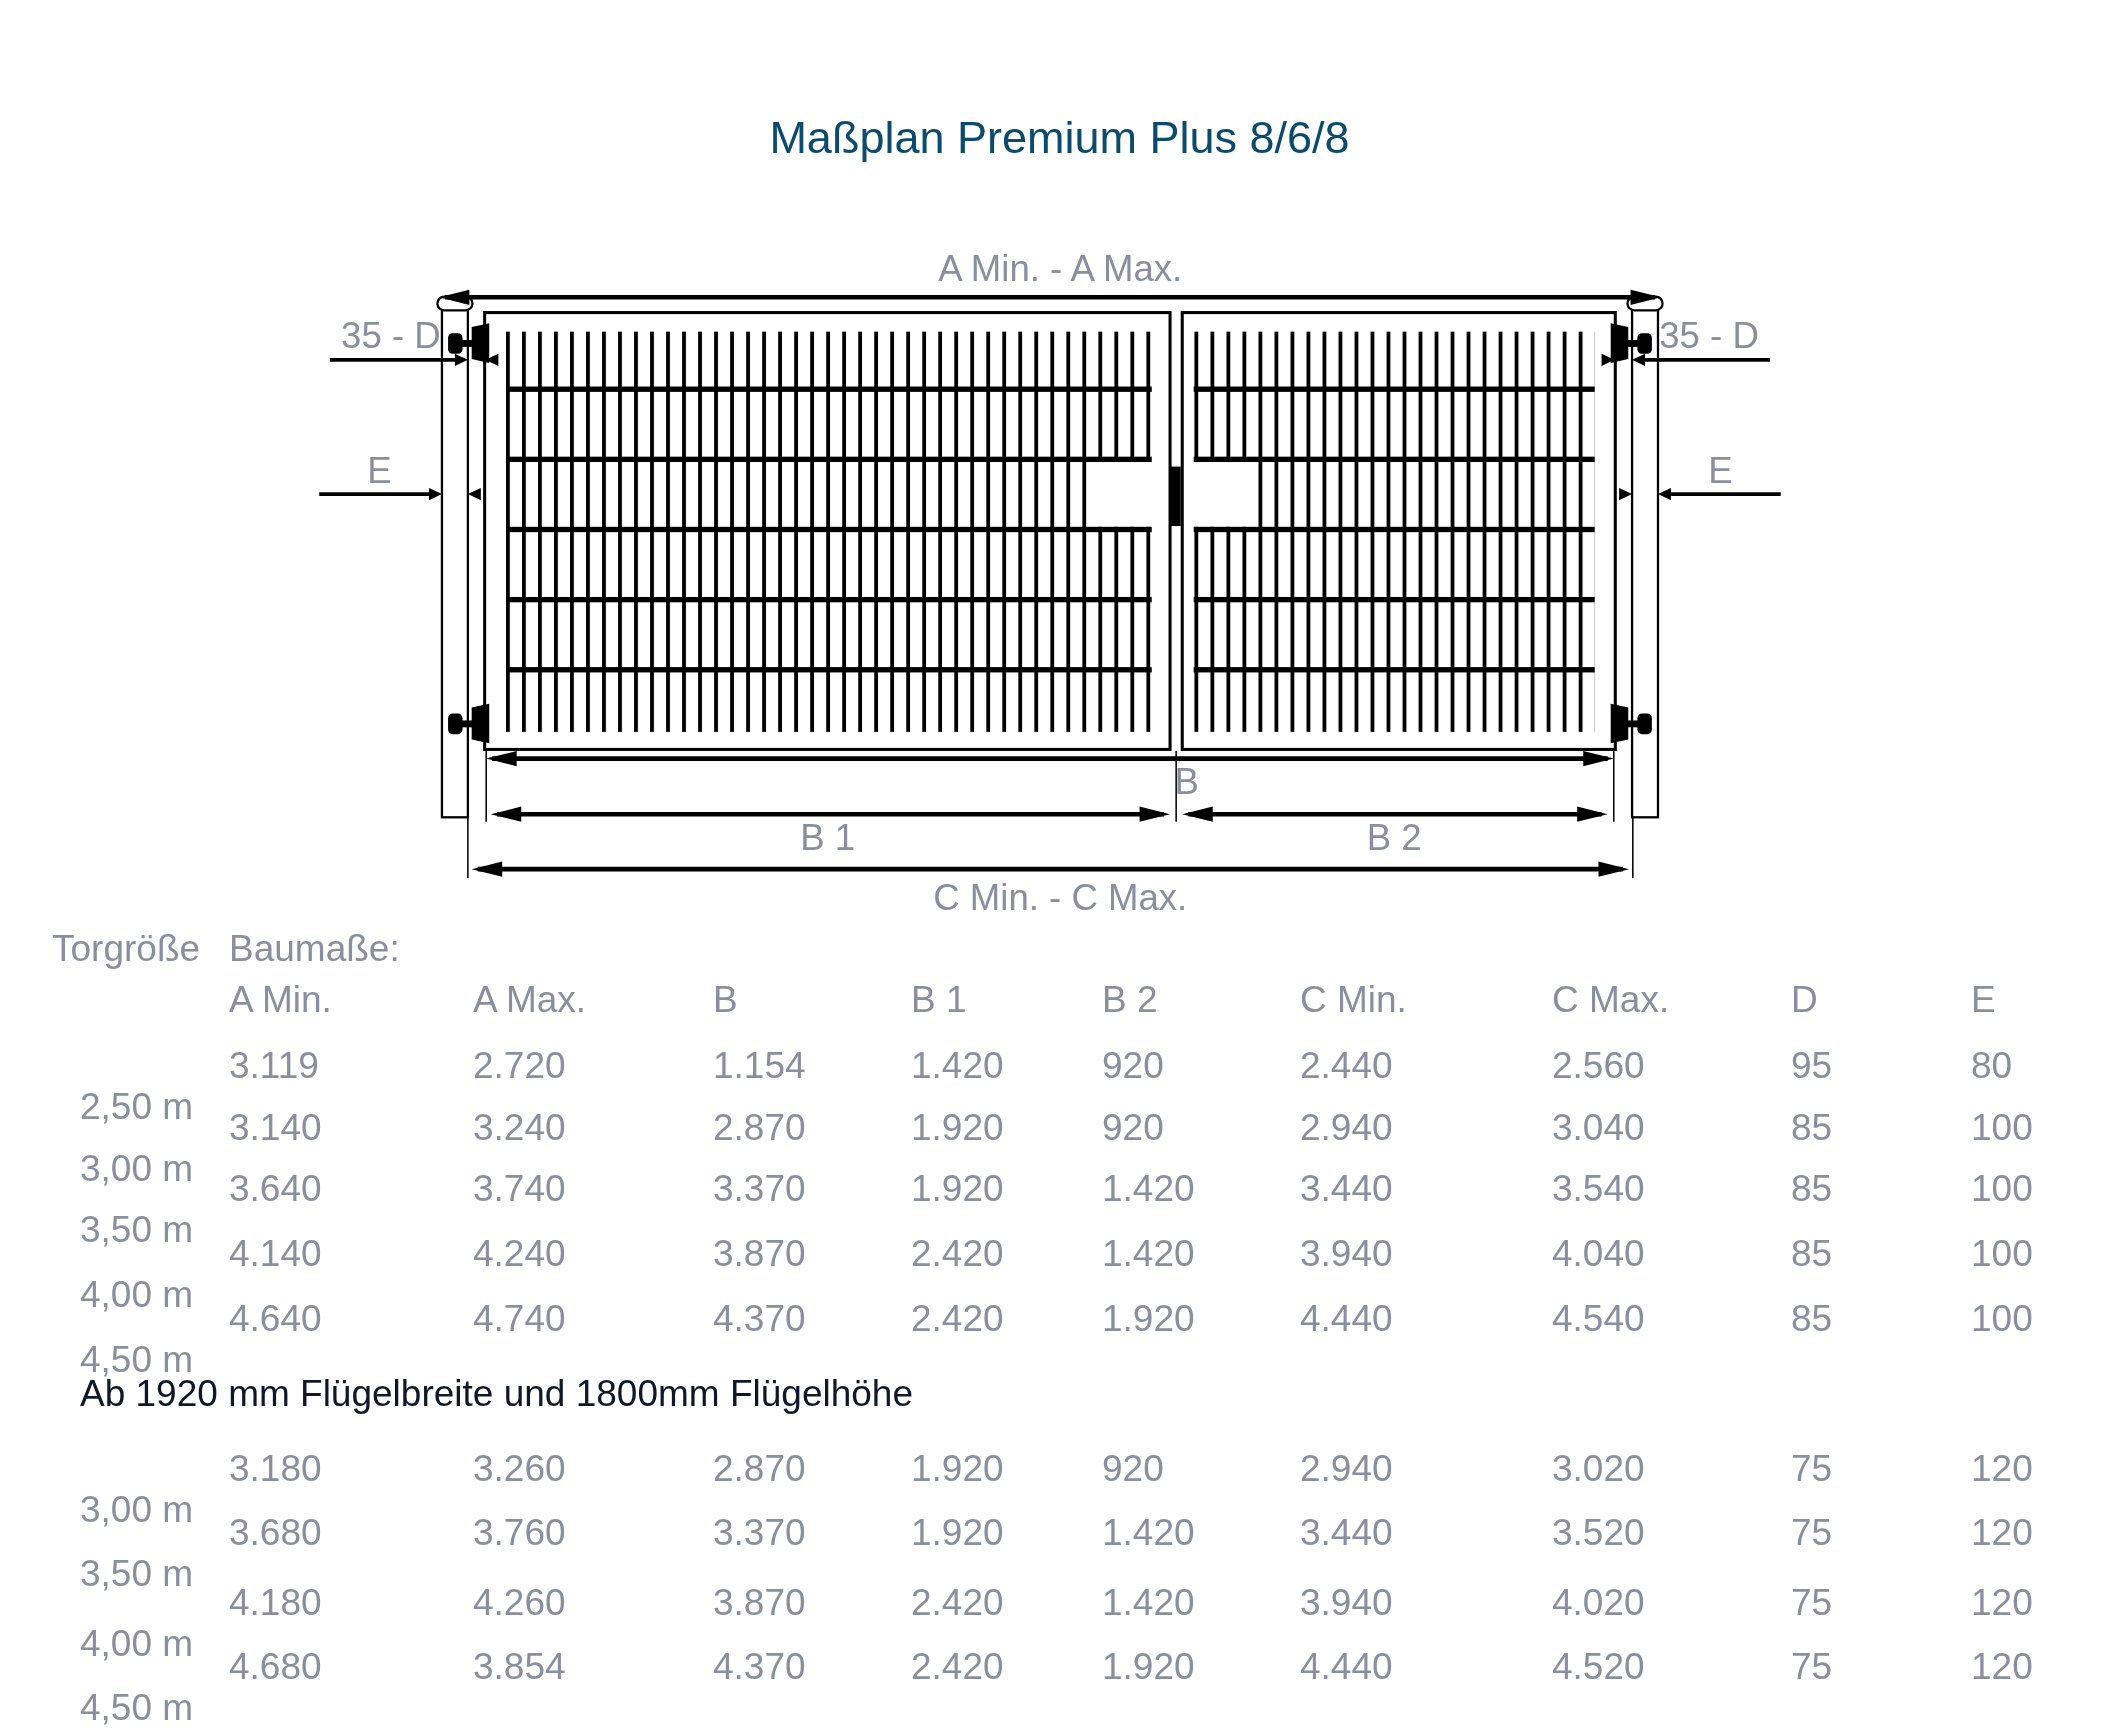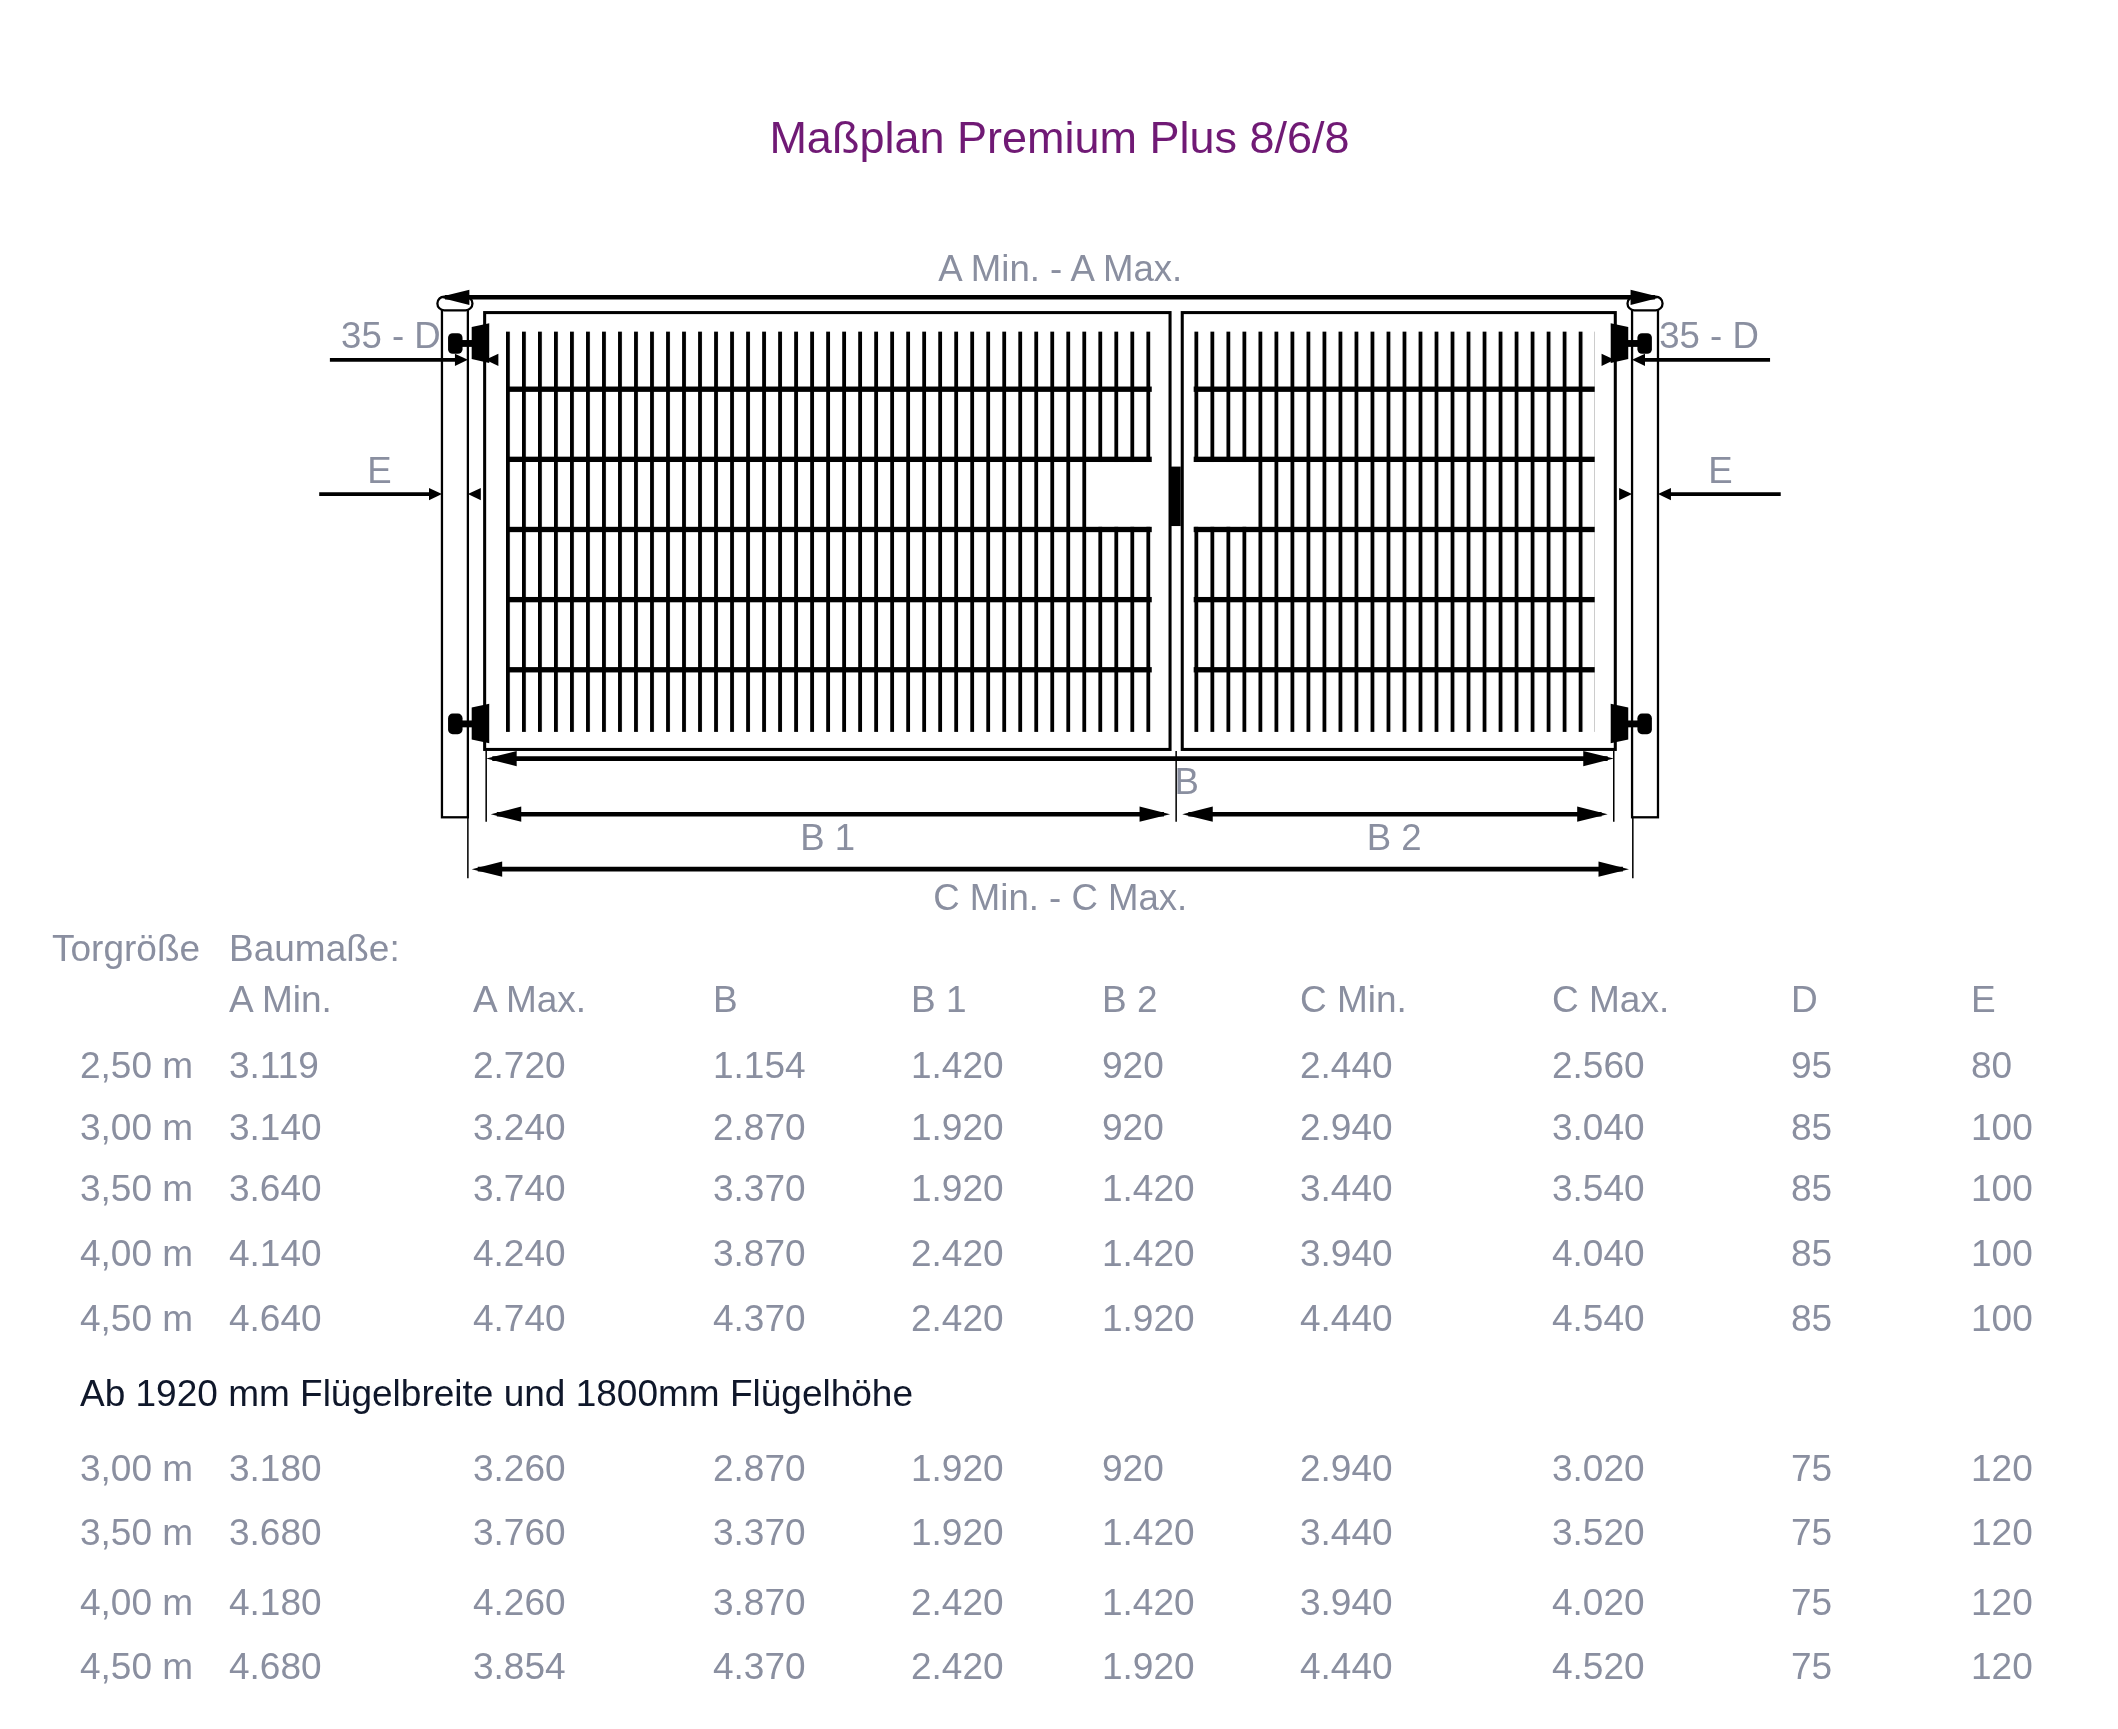--- a/index.html
+++ b/index.html
@@ -2,31 +2,31 @@
 <html style="font-size:12.2px"><head>
 <meta charset="utf-8">
 <style>
   * { margin:0; padding:0; box-sizing:border-box; }
   html,body { width:2119px; height:1730px; background:#ffffff; overflow:hidden;
               font-family:"Liberation Sans", sans-serif; }
   #stage { position:relative; width:2119px; height:1730px; background:#fff; }
 
   
   .title-block { position:absolute; top:113px; left:0; width:2119px; text-align:center;
-                 color:#701a75; font-size:45px; line-height:49px; }
+                 color:#0c4a6e; font-size:45px; line-height:49px; }
 
   
   #gate-svg { position:absolute; top:0; left:0; }
   .dim-label { fill:#8a8fa0; font-size:48px; font-family:"Liberation Sans", sans-serif; }
   .dline { stroke:#000; }
 
   
   .trow { position:absolute; left:0; width:2071px; height:43px; }
   .tc { position:absolute; top:0; font-size:37px; line-height:40px; color:#8a8fa0; white-space:nowrap; }
-  .c0 { left:80px; } .c1 { left:229px; } .c2 { left:473px; } .c3 { left:713px; }
+  .c0 { left:80px;margin-top:41px; } .c1 { left:229px; } .c2 { left:473px; } .c3 { left:713px; }
   .c4 { left:911px; } .c5 { left:1102px; } .c6 { left:1300px; } .c7 { left:1552px; }
   .c8 { left:1791px; } .c9 { left:1971px; }
   .h0 { left:52px; }
   .note { position:absolute; left:80px; top:1373px; font-size:37px; color:#0f172a; white-space:nowrap; }
 </style>
 </head>
 <body>
 
 <div id="stage">
 

